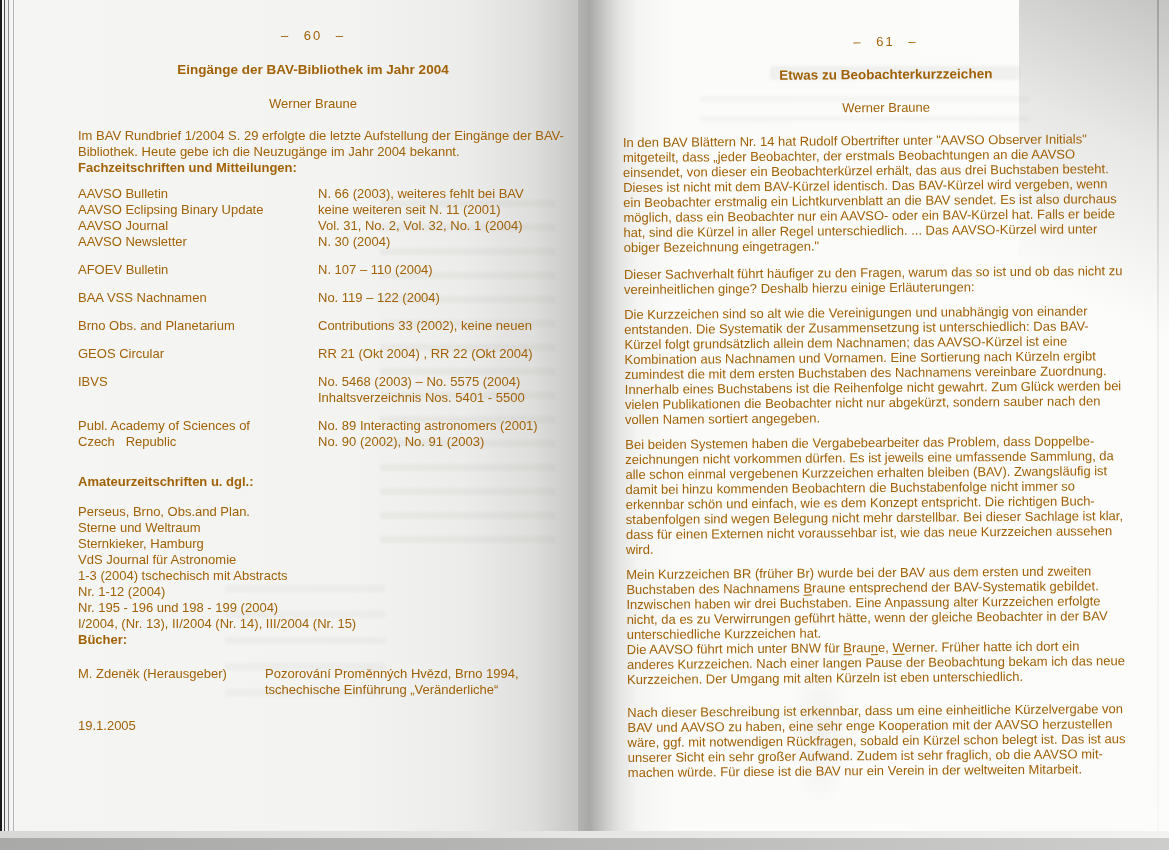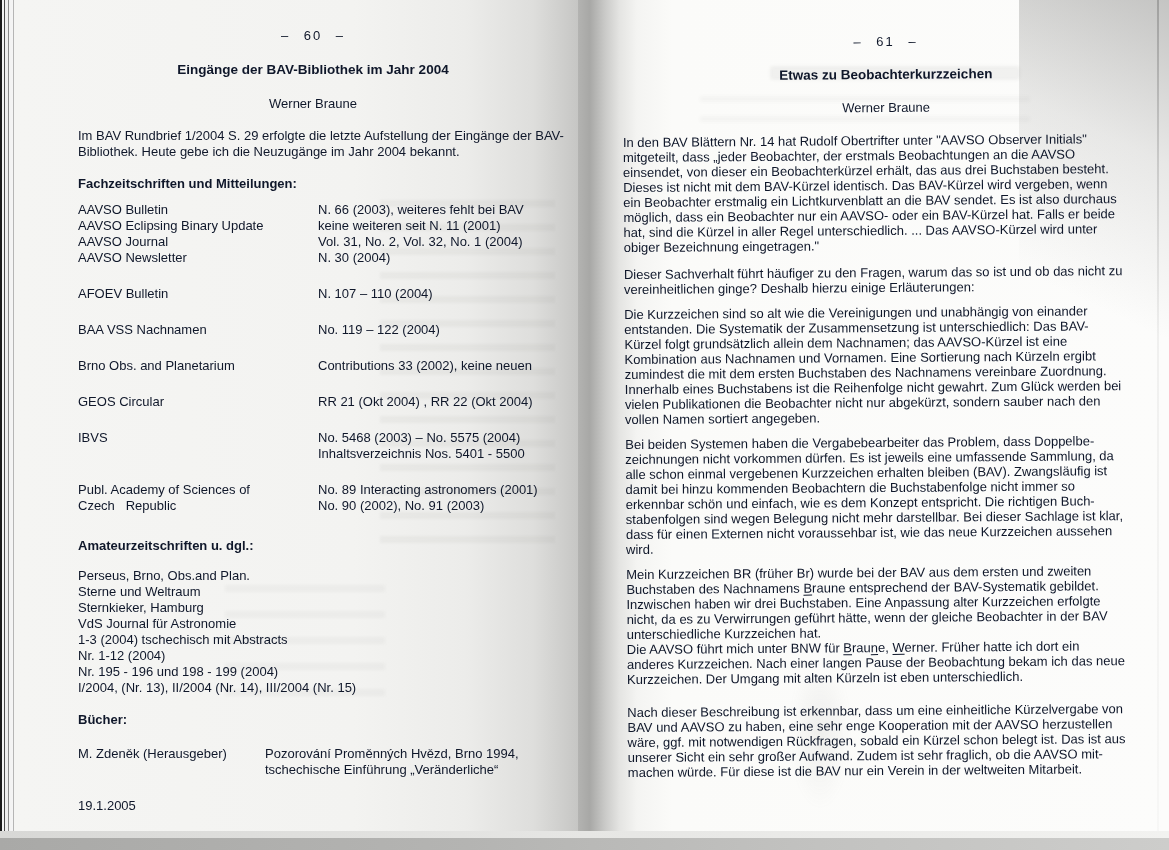--- a/index.html
+++ b/index.html
@@ -1,20 +1,20 @@
 <!DOCTYPE html>
 <html><head>
 <meta charset="utf-8">
 <style>
   html,body{margin:0;padding:0;background:#ffffff;}
   .scan{
     position:relative;width:1169px;height:850px;overflow:hidden;
     background:#fbfbfa;
     font-family:"Liberation Sans", sans-serif;
-    color:#0f172a;
+    color:#a16207;
   }
   
   .page-left-bg{
     position:absolute;left:16px;top:0;width:562px;height:850px;
     background:linear-gradient(90deg,#f5f5f3 0%,#f3f3f1 60%,#ececea 80%,#dededc 92%,#c6c6c4 100%);
   }
   .page-right-bg{
     position:absolute;left:578px;top:0;width:591px;height:850px;
     background:linear-gradient(90deg,#b3b3b1 0%,#a8a8a6 2%,#c9c9c7 4.5%,#e4e4e2 7%,#f4f4f2 10%,#fbfbf9 16%,#fcfcfb 100%);
   }
@@ -65,23 +65,23 @@
     filter:blur(3px);
   }
   
   .content-left{position:absolute;left:78px;top:28px;width:502px;font-size:13px;line-height:16px;}
   .content-right{position:absolute;left:622px;top:34px;width:527px;font-size:13px;line-height:15px;transform:rotate(-0.45deg);transform-origin:50% 0;}
   .center-col{width:470px;text-align:center;}
   .pgnum{letter-spacing:2px;word-spacing:8px;}
   .doc-title{font-weight:bold;margin-top:18px;font-size:13.5px;}
   .author{margin-top:18px;}
   .intro{margin-top:16px;white-space:pre-line;}
-  .sec-head{font-weight:bold;margin-top:16px;}
+  .sec-head{font-weight:bold;}
   .sec-head-sp{font-weight:bold;margin-top:24px;}
-  .row{display:flex;margin-top:20px;}
+  .row{display:flex;margin-top:12px;}
   .row.first{margin-top:10px;}
   .jn{width:240px;white-space:pre-line;flex:none;}
   .jd{flex:1;white-space:pre-line;}
   .an{width:190px;white-space:pre-line;flex:none;}
   .bn{width:187px;white-space:pre-line;flex:none;}
   .amrow{margin-top:14px;flex-direction:column;}
   .bkrow{margin-top:18px;}
   .date{margin-top:20px;}
   .para{margin:0 0 0 0;white-space:pre-line;}
   .mt18{margin-top:18px;} .mt12{margin-top:12px;} .mt10{margin-top:10px;}

